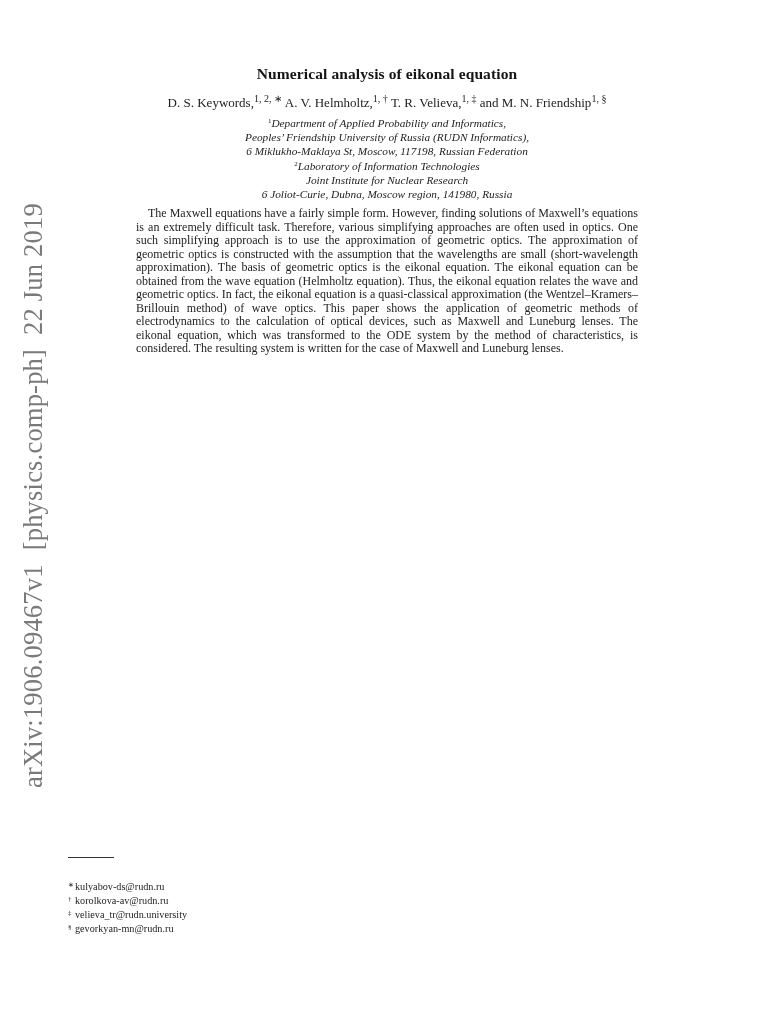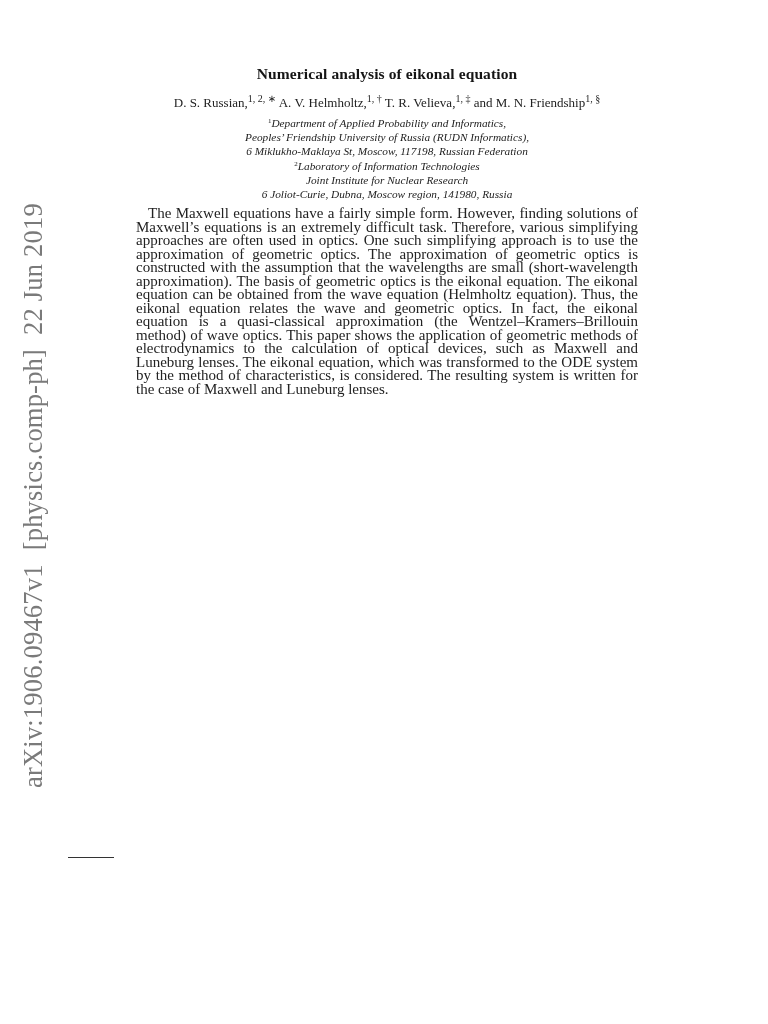--- a/index.html
+++ b/index.html
@@ -65,21 +65,21 @@
       font-size: 7px;
       vertical-align: 4px;
       line-height: 0;
     }
     .abstract {
       position: absolute;
       top: 207px;
       left: 136px;
       width: 502px;
       font-family: "Liberation Serif", serif;
-      font-size: 15px;
+      font-size: 12px;
       line-height: 13.5px;
       text-align: justify;
       color: #222;
     }
     .abstract p {
       margin: 0;
       text-indent: 12px;
     }
     .keywords {
       position: absolute;
@@ -136,21 +136,21 @@
 
 <div class="page">
 
   <div class="arxiv-stamp">
     <span>arXiv:1906.09467v1</span><span>[physics.comp-ph]</span><span>22 Jun 2019</span>
   </div>
 
   <div class="title">Numerical analysis of eikonal equation</div>
 
   <div class="authors">
-    <span><span>D. S. Russian,</span><sup>1, 2, ∗</sup></span>
+    <span><span>D. S. Keywords,</span><sup>1, 2, ∗</sup></span>
     <span><span>A. V. Helmholtz,</span><sup>1, †</sup></span>
     <span><span>T. R. Velieva,</span><sup>1, ‡</sup></span>
     <span><span>and M. N. Friendship</span><sup>1, §</sup></span>
   </div>
 
   <div class="affils">
     <div><sup>1</sup><span>Department of Applied Probability and Informatics,</span></div>
     <div><span>Peoples’ Friendship University of Russia (RUDN Informatics),</span></div>
     <div><span>6 Miklukho-Maklaya St, Moscow, 117198, Russian Federation</span></div>
     <div><sup>2</sup><span>Laboratory of Information Technologies</span></div>
@@ -158,14 +158,20 @@
     <div><span>6 Joliot-Curie, Dubna, Moscow region, 141980, Russia</span></div>
   </div>
 
   <div class="abstract">
     <p>The Maxwell equations have a fairly simple form. However, finding solutions of Maxwell’s equations is an extremely difficult task. Therefore, various simplifying approaches are often used in optics. One such simplifying approach is to use the approximation of geometric optics. The approximation of geometric optics is constructed with the assumption that the wavelengths are small (short-wavelength approximation). The basis of geometric optics is the eikonal equation. The eikonal equation can be obtained from the wave equation (Helmholtz equation). Thus, the eikonal equation relates the wave and geometric optics. In fact, the eikonal equation is a quasi-classical approximation (the Wentzel–Kramers–Brillouin method) of wave optics. This paper shows the application of geometric methods of electrodynamics to the calculation of optical devices, such as Maxwell and Luneburg lenses. The eikonal equation, which was transformed to the ODE system by the method of characteristics, is considered. The resulting system is written for the case of Maxwell and Luneburg lenses.</p>
   </div>
 
 
   <div class="footrule"></div>
 
+  <div class="footnotes">
+    <div class="fn"><span class="mark">∗</span><span>kulyabov-ds@rudn.ru</span></div>
+    <div class="fn"><span class="mark">†</span><span>korolkova-av@rudn.ru</span></div>
+    <div class="fn"><span class="mark">‡</span><span>velieva_tr@rudn.university</span></div>
+    <div class="fn"><span class="mark">§</span><span>gevorkyan-mn@rudn.ru</span></div>
+  </div>
 
 </div>
 
 </body></html>

